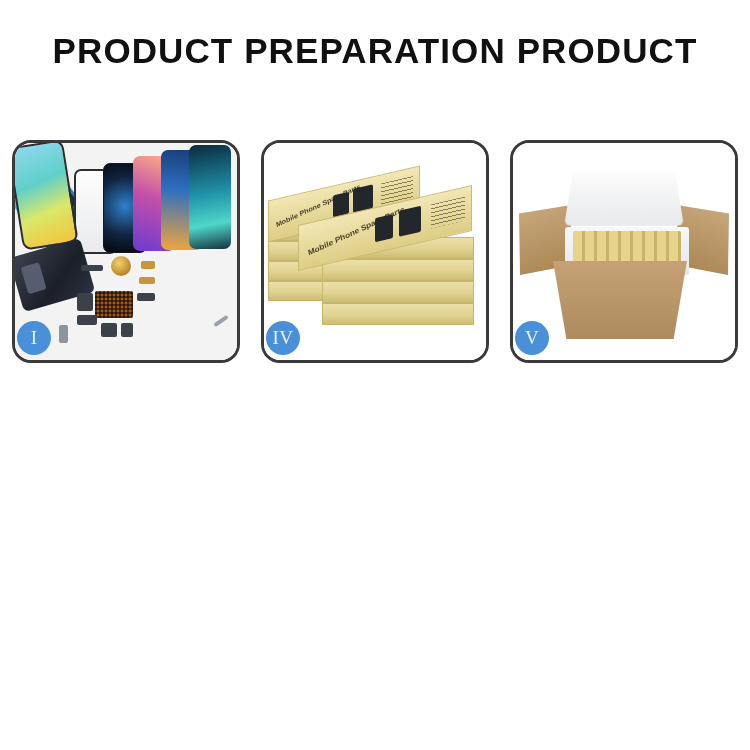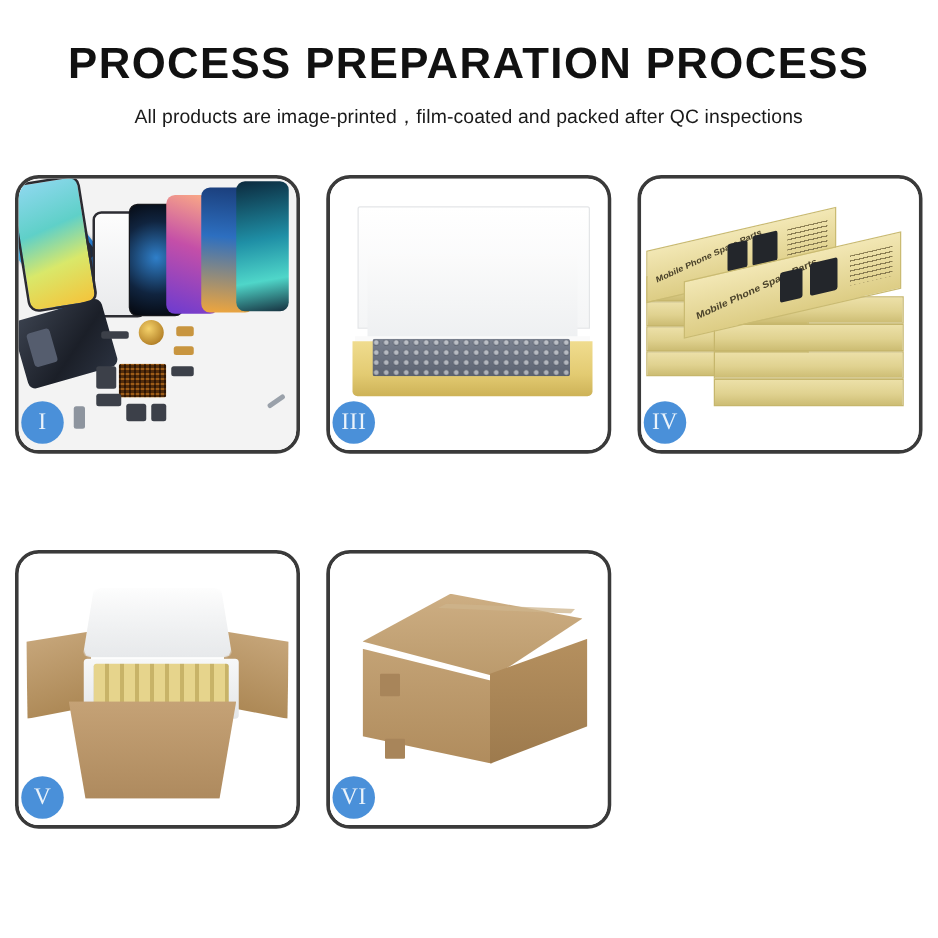--- a/index.html
+++ b/index.html
@@ -319,22 +319,21 @@
     clip-path: polygon(38% 0, 100% 30%, 98% 55%, 34% 24%);
   }
   .c6-tab{
     position:absolute;background:#a8855a;border-radius:1px;
   }
 </style>
 </head>
 <body>
 
 <div class="header">
-  <h1 class="page-title">PROCESS PREPARATION PROCESS</h1>
-  <p class="page-subtitle">All products are image-printed，film-coated and packed after QC inspections</p>
+  <h1 class="page-title">PRODUCT PREPARATION PRODUCT</h1>
 </div>
 
 <div class="panel-grid">
 
   <div class="panel">
     <div class="panel-photo p1">
       <div class="p1-screen ph-blue"></div>
       <div class="p1-screen ph-white"></div>
       <div class="p1-screen ph-dark"></div>
       <div class="p1-screen ph-purple"></div>
@@ -352,30 +351,20 @@
       <div class="chip" style="left:86px;top:180px;width:16px;height:14px;"></div>
       <div class="chip" style="left:106px;top:180px;width:12px;height:14px;"></div>
       <div class="chip" style="left:122px;top:150px;width:18px;height:8px;"></div>
       <div class="chip" style="left:44px;top:182px;width:9px;height:18px;background:#8d949e;"></div>
       <div class="chip" style="left:198px;top:176px;width:16px;height:4px;background:#9aa1aa;transform:rotate(-35deg);"></div>
     </div>
     <div class="badge">I</div>
   </div>
 
 
-  <div class="panel">
-    <div class="panel-photo p3">
-      <div class="box3-lid"></div>
-      <div class="box3-foam"></div>
-      <div class="box3-innerlip"></div>
-      <div class="box3-tray"></div>
-      <div class="box3-bubble"></div>
-    </div>
-    <div class="badge">III</div>
-  </div>
 
   <div class="panel">
     <div class="panel-photo p4">
       <div class="stack">
         <div class="kbox" style="left:4px;top:128px;width:128px;height:18px;"></div>
         <div class="kbox" style="left:4px;top:108px;width:128px;height:18px;"></div>
         <div class="kbox" style="left:4px;top:88px;width:128px;height:18px;"></div>
         <div class="kbox" style="left:4px;top:68px;width:128px;height:18px;"></div>
 
         <div class="kbox-face" style="left:4px;top:30px;width:150px;height:40px;transform:skewY(-13deg);">
@@ -406,25 +395,14 @@
       <div class="flap-l"></div>
       <div class="flap-r"></div>
       <div class="foam-lid"></div>
       <div class="foam-box"></div>
       <div class="ybars"></div>
       <div class="carton-body"></div>
     </div>
     <div class="badge">V</div>
   </div>
 
-  <div class="panel">
-    <div class="panel-photo p6">
-      <div class="c6-top"></div>
-      <div class="c6-front"></div>
-      <div class="c6-side"></div>
-      <div class="c6-tape"></div>
-      <div class="c6-tab" style="left:40px;top:96px;width:16px;height:18px;"></div>
-      <div class="c6-tab" style="left:44px;top:148px;width:16px;height:16px;"></div>
-    </div>
-    <div class="badge">VI</div>
-  </div>
 
 </div>
 
 </body></html>

